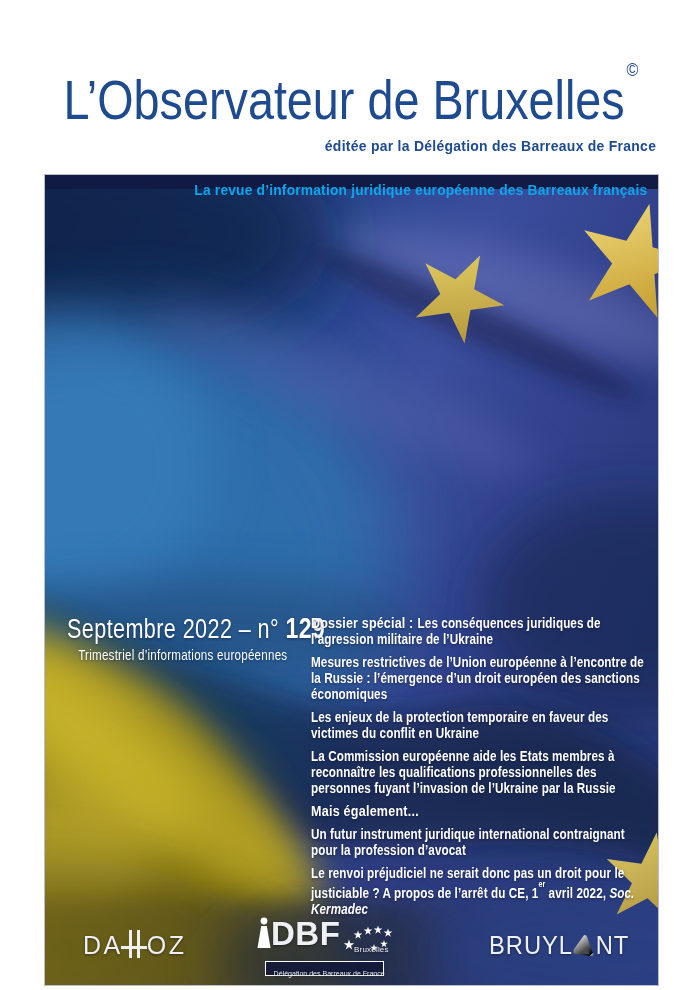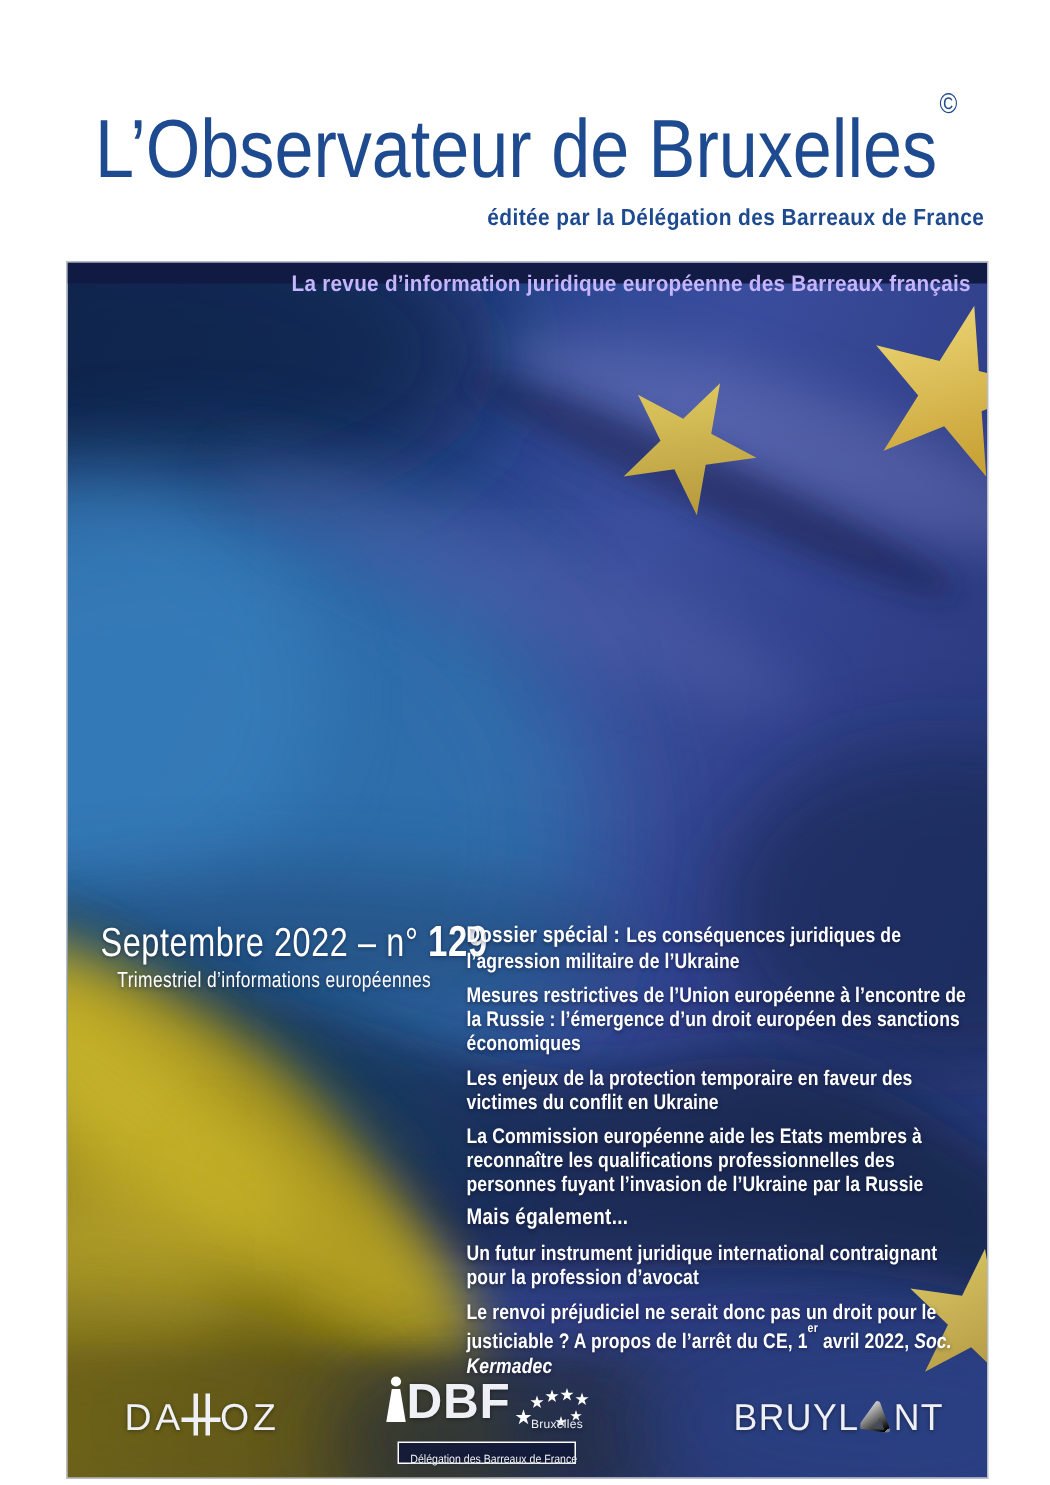--- a/index.html
+++ b/index.html
@@ -22,21 +22,21 @@
   }
   
   .cover{
     position:absolute;left:45px;top:175px;width:613px;height:810px;
     outline:1px solid #b9bdc9;overflow:hidden;
   }
   .flag{position:absolute;left:0;top:0;width:613px;height:810px;display:block;}
   
   .banner{
     position:absolute;left:0;top:0;width:613px;height:14px;
-    background:rgba(18,26,66,.97);color:#c4b5fd;text-align:right;
+    background:rgba(18,26,66,.97);color:#0ea5e9;text-align:right;
     font-size:15px;font-weight:700;line-height:30px;letter-spacing:.2px;
   }
   .banner span{display:inline-block;padding-right:12px;transform:scaleX(.92);transform-origin:100% 50%;white-space:nowrap;}
   
   .issue{
     position:absolute;left:22px;top:438px;color:#fff;
     transform:scaleX(.8);transform-origin:0 0;white-space:nowrap;
     text-shadow:0 1px 3px rgba(5,10,40,.45);
   }
   .issue-date{font-size:27px;line-height:30px;font-weight:400;letter-spacing:.5px;}

